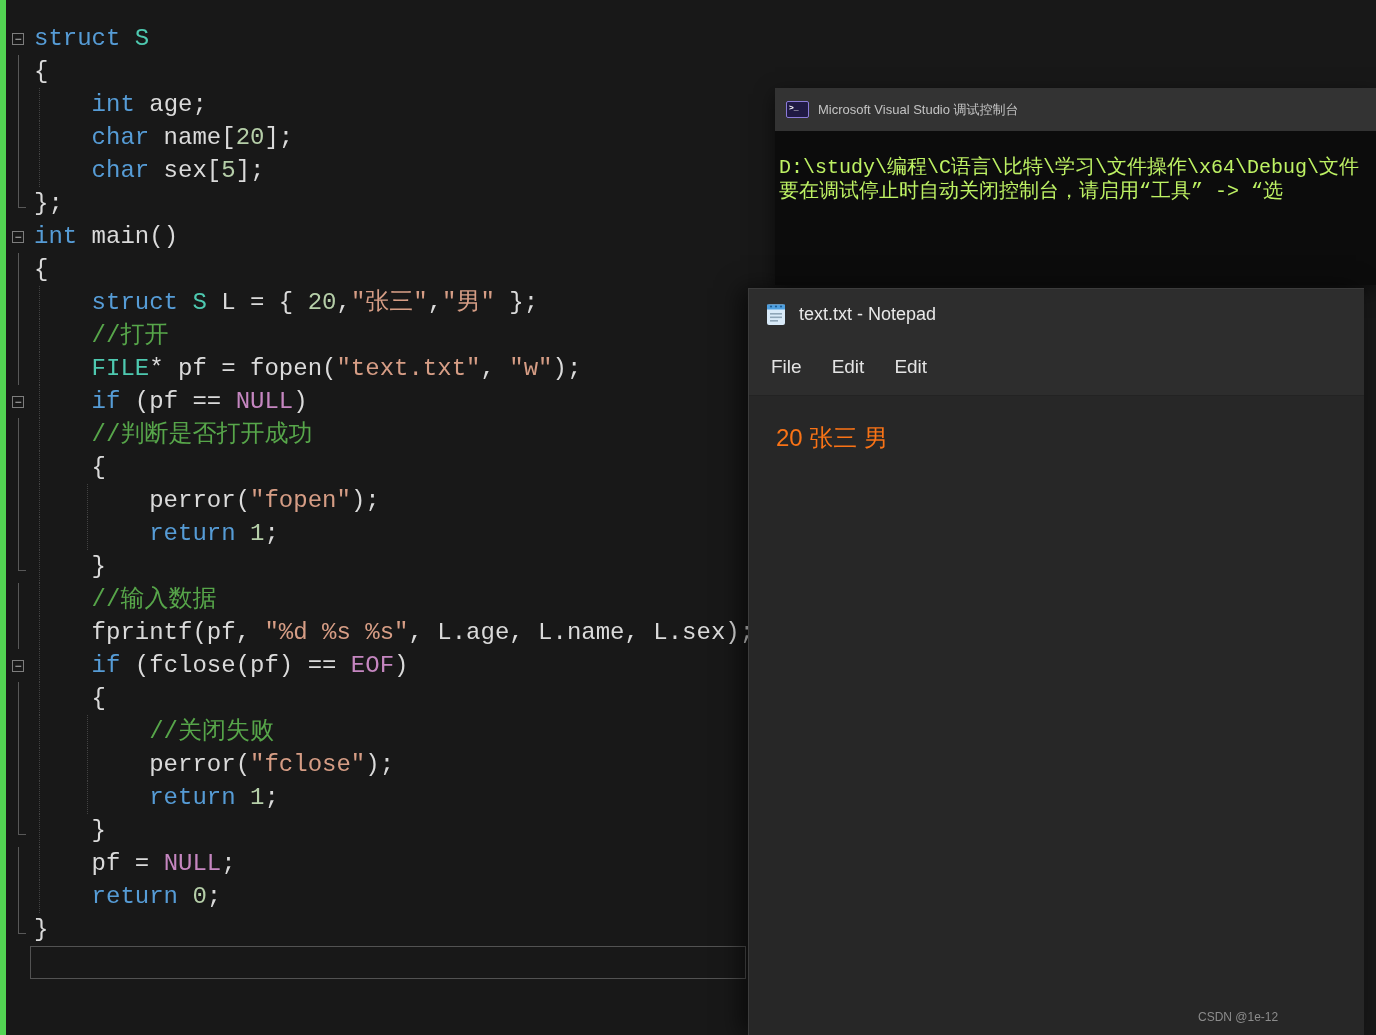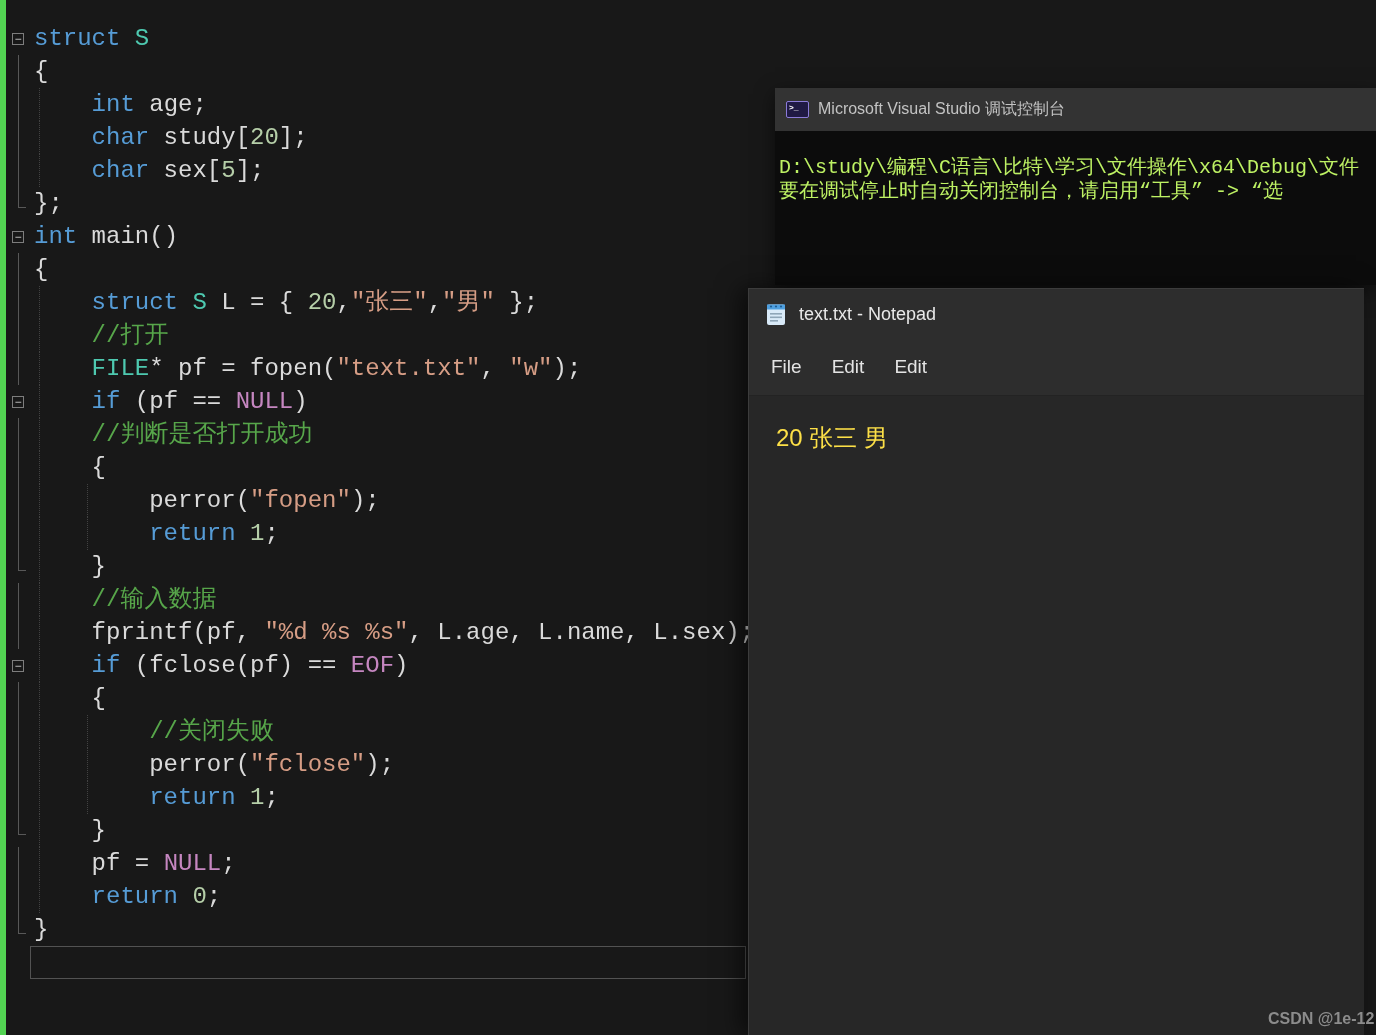--- a/index.html
+++ b/index.html
@@ -32,39 +32,39 @@
 
   
   .console{position:absolute;left:775px;top:88px;width:601px;height:197px;background:#0C0C0C;
            box-shadow:0 6px 18px rgba(0,0,0,.55);z-index:5;}
   .console-titlebar{height:43px;background:#333333;display:flex;align-items:center;
                     padding-left:11px;gap:9px;}
   .console-icon{position:relative;width:21px;height:15px;background:#201A44;border:1px solid #8B7BD9;
                 border-radius:2px;flex:none;}
   .console-icon::after{content:">_";position:absolute;left:2px;top:1px;color:#fff;
                 font:bold 8px/10px "Liberation Mono",monospace;}
-  .console-title{color:#C3C3C3;font-size:16px;white-space:nowrap;}
+  .console-title{color:#C3C3C3;font-size:13px;white-space:nowrap;}
   .console-body{padding:25px 4px 0 4px;overflow:hidden;}
   .con-line{white-space:pre;color:#bef264;font:20px/24px "Liberation Mono","DejaVu Sans Mono",monospace;}
 
   
   .notepad{position:absolute;left:748px;top:288px;width:616px;height:747px;background:#272727;
            border:1px solid #3C3C3C;border-right:none;border-bottom:none;box-sizing:border-box;
            box-shadow:-8px 0 22px rgba(0,0,0,.55);z-index:6;}
   .notepad-titlebar{height:50px;background:#2D2D2D;display:flex;align-items:center;
                     padding-left:17px;gap:13px;}
   .notepad-title{color:#E8E8E8;font-size:18px;white-space:nowrap;}
   .notepad-menubar{height:56px;background:#2D2D2D;display:flex;align-items:center;
                    padding-left:7px;border-bottom:1px solid #232323;}
   .menu-item{padding:7px 15px;color:#E4E4E4;font-size:19px;border-radius:5px;}
   .notepad-content{position:absolute;top:107px;left:0;right:0;bottom:0;background:#272727;
                    padding:26px 0 0 27px;box-sizing:border-box;}
-  .notepad-text{color:#fde047;font-size:24px;text-align:right;}
-
-  .watermark{position:absolute;left:1268px;top:1010px;color:#8C8C8C;font-size:16px;z-index:10;font-weight:bold;}
+  .notepad-text{color:#f97316;font-size:24px;text-align:right;}
+
+  .watermark{position:absolute;left:1198px;top:1010px;color:#8C8C8C;font-size:12px;z-index:10;}
 </style>
 </head>
 <body>
 
 <div class="screen">
   <div class="green-bar"></div>
 
   <div class="editor" id="editor-lines">
       <div class="cl">
         <div class="mg m-box"></div>
@@ -73,21 +73,21 @@
       <div class="cl">
         <div class="mg m-line"></div>
         <pre class="code"><span class="pl">{</span></pre>
       </div>
       <div class="cl">
         <div class="mg m-line"></div>
         <pre class="code"><span class="guide" style="left: 9px;"></span><span class="pl">    </span><span class="kw">int</span><span class="pl"> age;</span></pre>
       </div>
       <div class="cl">
         <div class="mg m-line"></div>
-        <pre class="code"><span class="guide" style="left: 9px;"></span><span class="pl">    </span><span class="kw">char</span><span class="pl"> study[</span><span class="nu">20</span><span class="pl">];</span></pre>
+        <pre class="code"><span class="guide" style="left: 9px;"></span><span class="pl">    </span><span class="kw">char</span><span class="pl"> name[</span><span class="nu">20</span><span class="pl">];</span></pre>
       </div>
       <div class="cl">
         <div class="mg m-line"></div>
         <pre class="code"><span class="guide" style="left: 9px;"></span><span class="pl">    </span><span class="kw">char</span><span class="pl"> sex[</span><span class="nu">5</span><span class="pl">];</span></pre>
       </div>
       <div class="cl">
         <div class="mg m-end"></div>
         <pre class="code"><span class="pl">};</span></pre>
       </div>
       <div class="cl">

